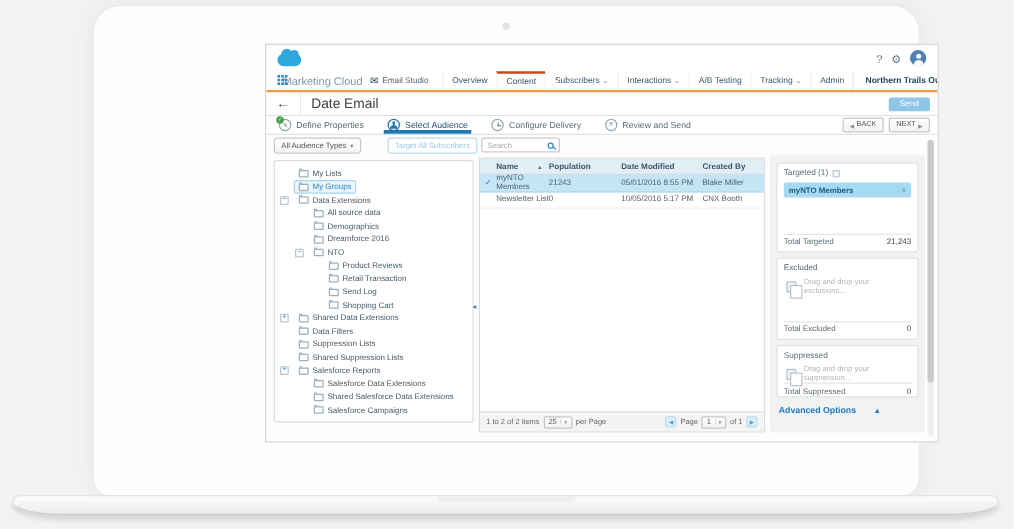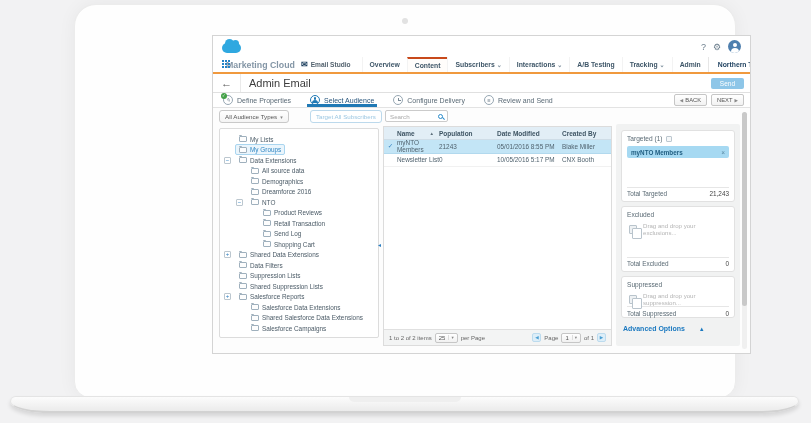--- a/index.html
+++ b/index.html
@@ -42,21 +42,21 @@
   .cloud::after { content:""; position:absolute; left:10px; top:-3px; width:7px; height:7px; background:#2fa8e0; border-radius:50%; }
   .util-right { margin-left:auto; display:flex; align-items:center; gap:7px; }
   .help-ic { font-size:9px; color:#6b7d8c; }
   .gear-ic { font-size:9px; color:#6b7d8c; }
   .avatar { width:13px; height:13px; border-radius:50%; background:#4e7fae; position:relative; overflow:hidden; }
   .avatar::before { content:""; position:absolute; left:4.5px; top:2.5px; width:4px; height:4px; background:#fff; border-radius:50%; }
   .avatar::after { content:""; position:absolute; left:2.5px; top:7.5px; width:8px; height:6px; background:#fff; border-radius:4px 4px 0 0; }
   
   .navbar { height:17px; display:flex; align-items:stretch; padding-left:9px;
     border-bottom:2px solid #f0993e; background:#fff; }
-  .navbar > * { display:flex; align-items:center;font-weight:bold; }
+  .navbar > * { display:flex; align-items:center; }
   .grid-icon { position:relative; width:9px; height:9px; align-self:center; margin-right:4px; }
   .grid-icon::before { content:""; position:absolute; left:0; top:0; width:2px; height:2px; background:#2382c6;
     box-shadow:3px 0 #2382c6,6px 0 #2382c6,0 3px #2382c6,3px 3px #2382c6,6px 3px #2382c6,0 6px #2382c6,3px 6px #2382c6,6px 6px #2382c6; }
   .brand { font-size:8.8px; color:#8496a6; margin-right:6px; white-space:nowrap; }
   .env-ic { font-size:8px; color:#1c3f5e; margin-right:3px; }
   .studio { font-size:6.6px; color:#53626e; margin-right:7px; white-space:nowrap; }
   .vsep { width:1px; background:#e6e6e6; margin:2px 0; }
   .tabs { display:flex; align-items:stretch; margin-left:4px; }
   .tab { padding:0 7px; font-size:6.8px; color:#3e5668; display:flex; align-items:center; gap:2px;
     border-left:1px solid #f3f3f3; white-space:nowrap; }
@@ -227,21 +227,21 @@
           </div>
         <div class="tab">
             <span>Admin</span>
           </div>
       </div>
       <div class="account">Northern Trails Outfitters</div>
     </div>
 
     <div class="titlebar">
       <span class="backarrow">←</span>
-      <span class="page-title">Admin Email</span>
+      <span class="page-title">Date Email</span>
       <button class="send-btn">Send</button>
     </div>
 
     <div class="stepsbar">
       <div class="step">
         <span class="step-icon">
             <i>✎</i>
             <b class="badge">✓</b>
           </span>
         <span>Define Properties</span>

